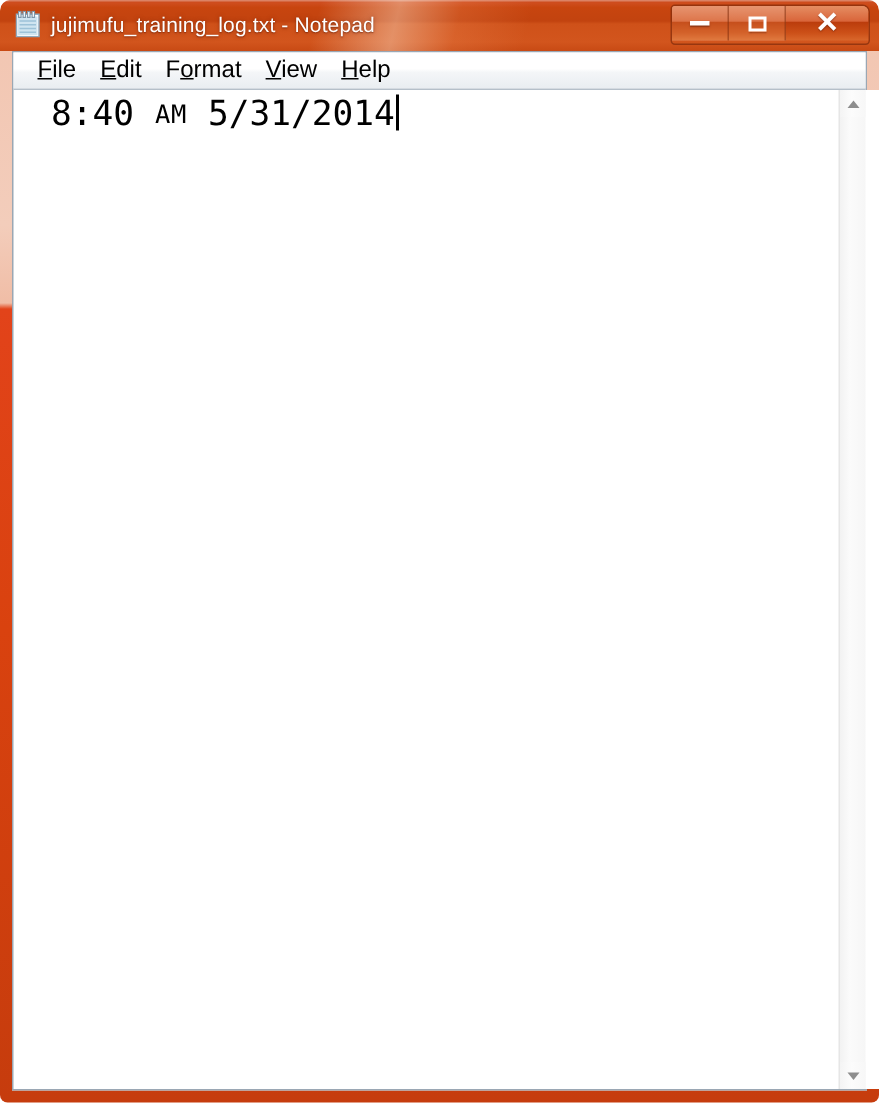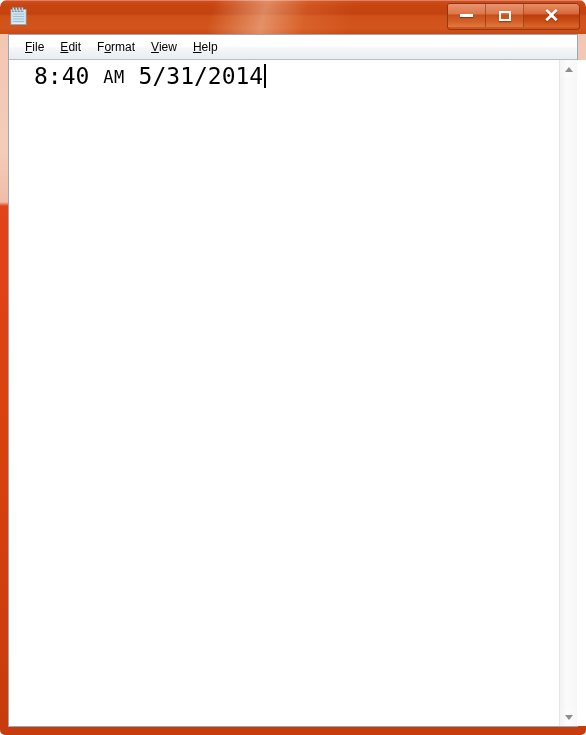--- a/index.html
+++ b/index.html
@@ -149,21 +149,21 @@
     width: 568px;
     height: 25px;
     box-sizing: border-box;
     border-bottom: 1px solid #b5bfc9;
     background: linear-gradient(to bottom, #ffffff 0%, #ffffff 45%, #f4f6f8 55%, #e9edf1 100%);
     display: flex;
     align-items: center;
     padding-left: 8px;
   }
   .menu-item {
-    font-size: 12px;
+    font-size: 16px;
     color: #000000;
     padding: 2px 8px 3px 8px;
     white-space: nowrap;
     line-height: 16px;
     text-align: center;
   }
   .menu-item u {
     text-decoration: underline;
   }
 
@@ -262,20 +262,21 @@
         </g>
         <g fill="#ffffff" stroke="#7e96a8" stroke-width="0.8">
           <rect x="2.4" y="0.6" width="1.6" height="4"></rect>
           <rect x="5.4" y="0.6" width="1.6" height="4"></rect>
           <rect x="8.4" y="0.6" width="1.6" height="4"></rect>
           <rect x="11.4" y="0.6" width="1.6" height="4"></rect>
         </g>
       </svg>
     </span>
 
+    <span id="title-text">jujimufu_training_log.txt - Notepad</span>
 
     <div id="winbtns">
       <div class="winbtn">
         <span class="glyph-min"></span>
       </div>
       <div class="winbtn">
         <span class="glyph-max"></span>
       </div>
       <div class="winbtn">
         <span class="glyph-close">✕</span>

